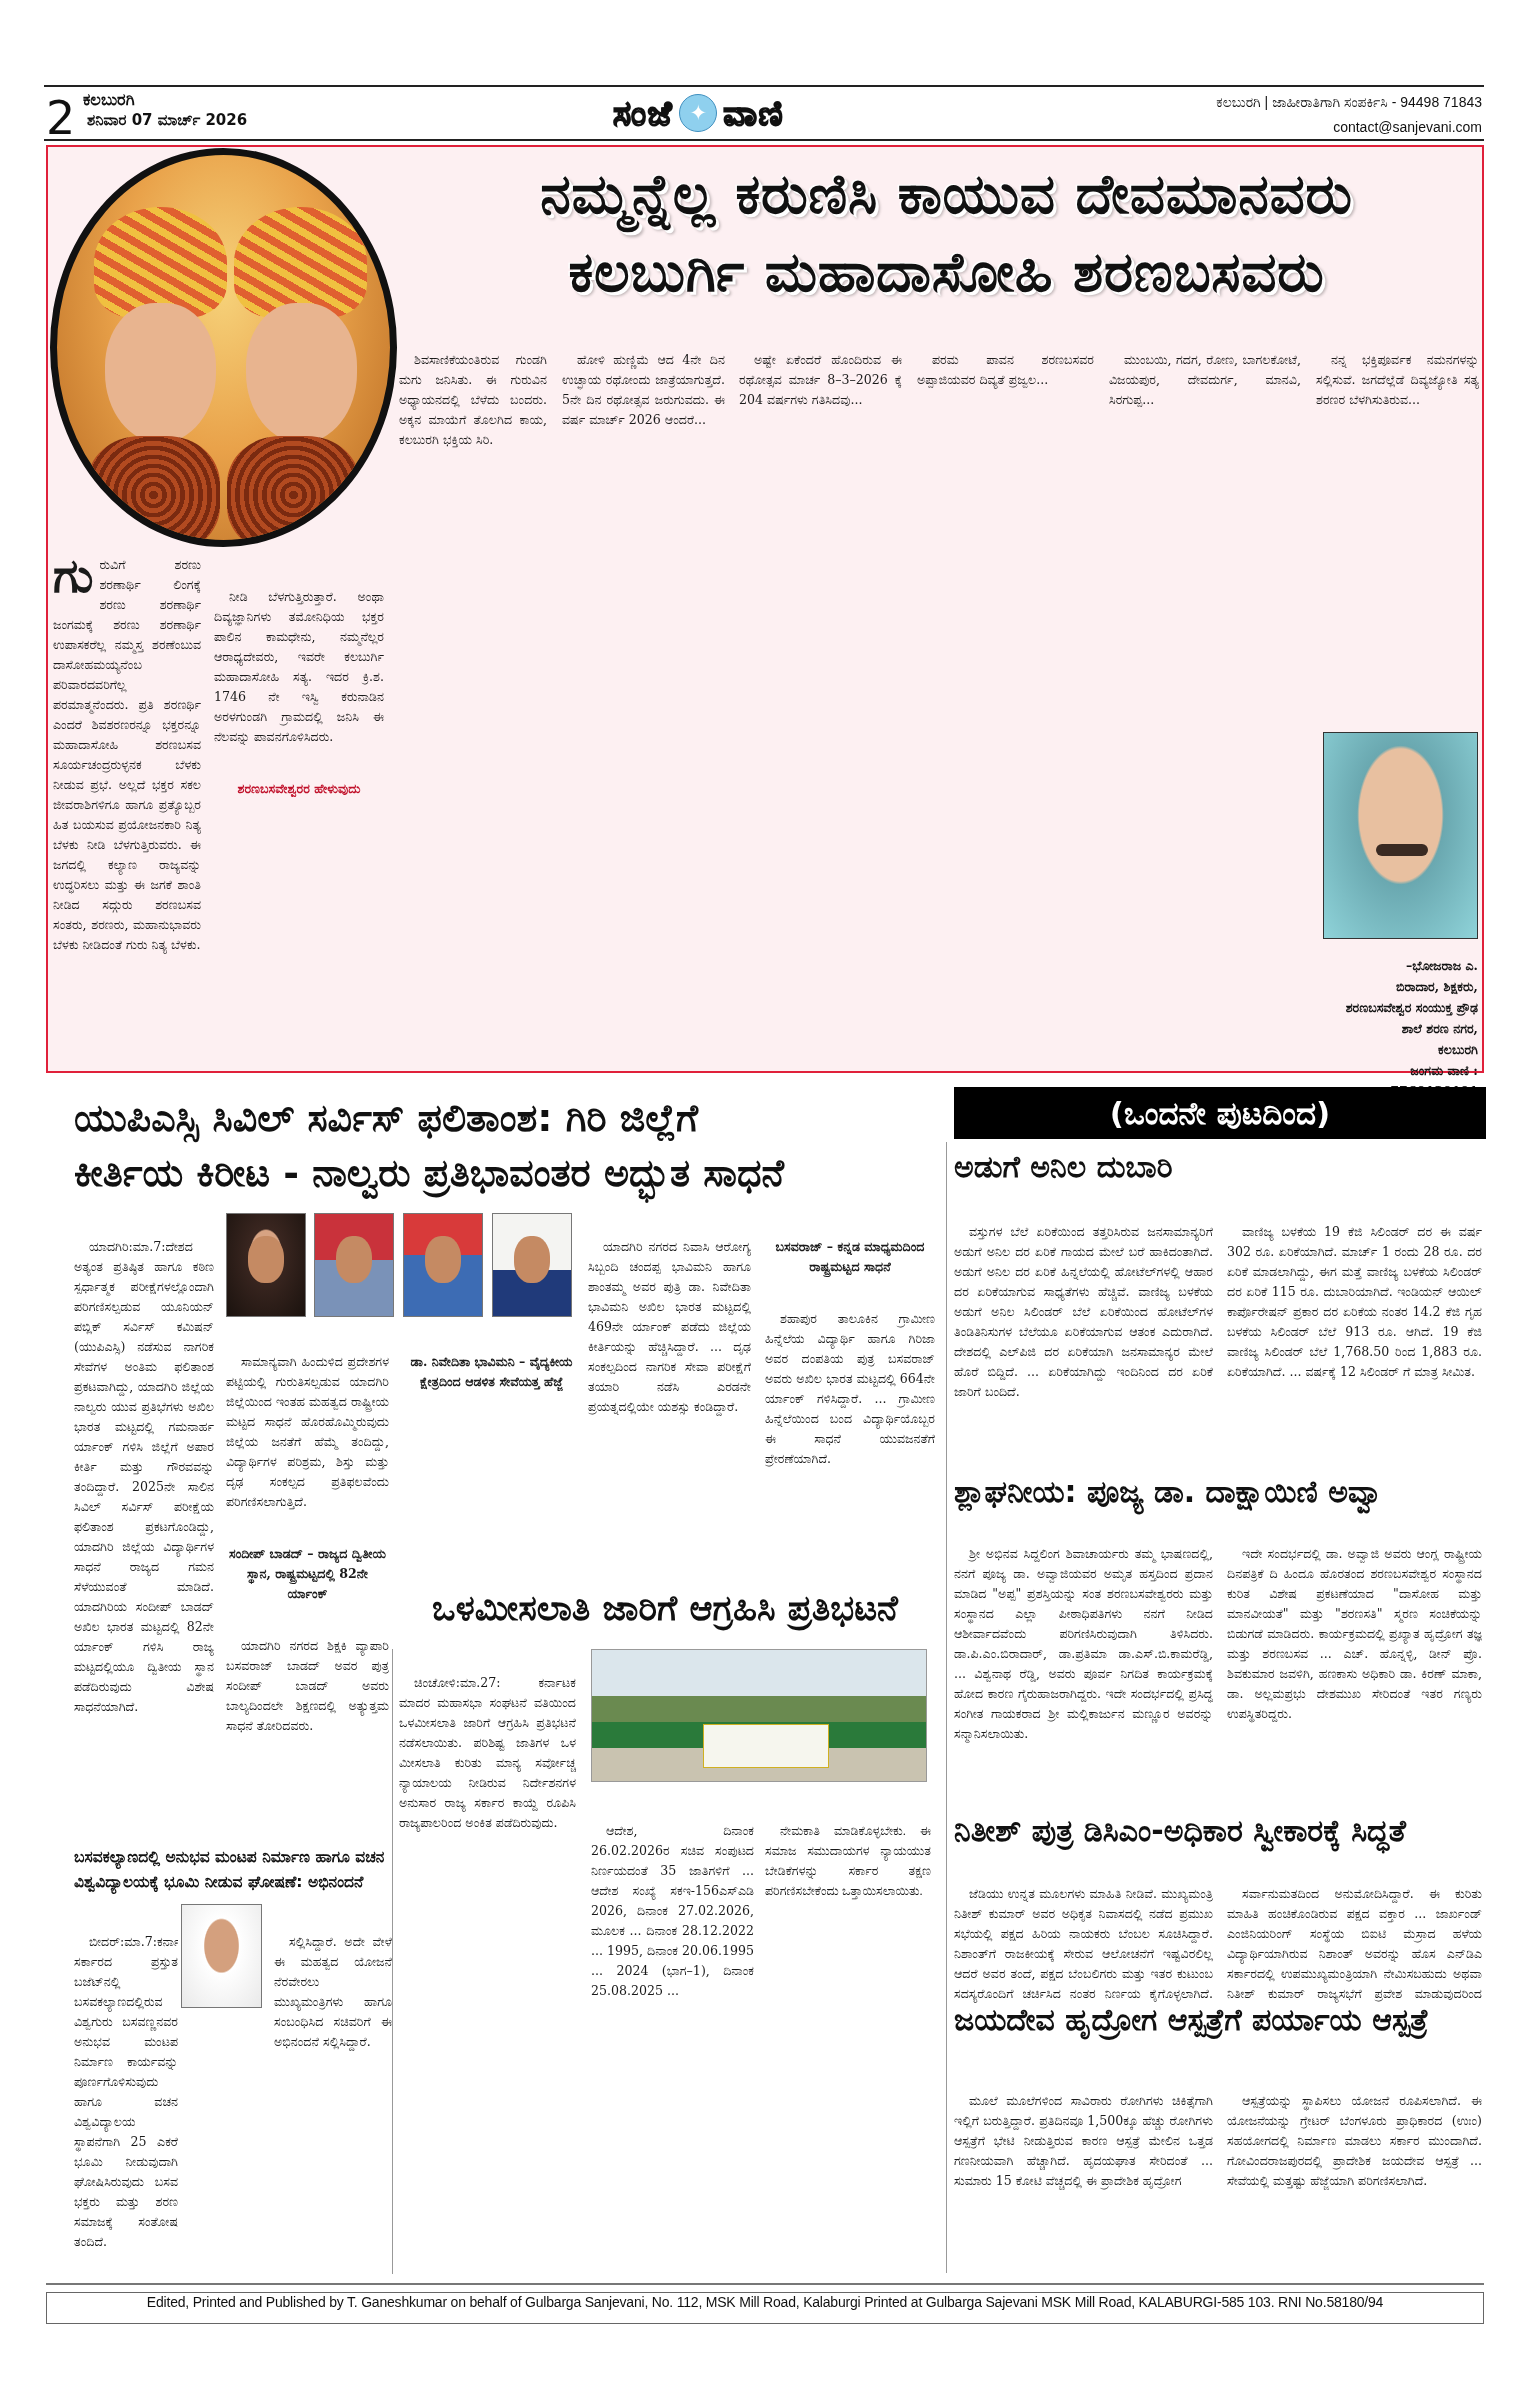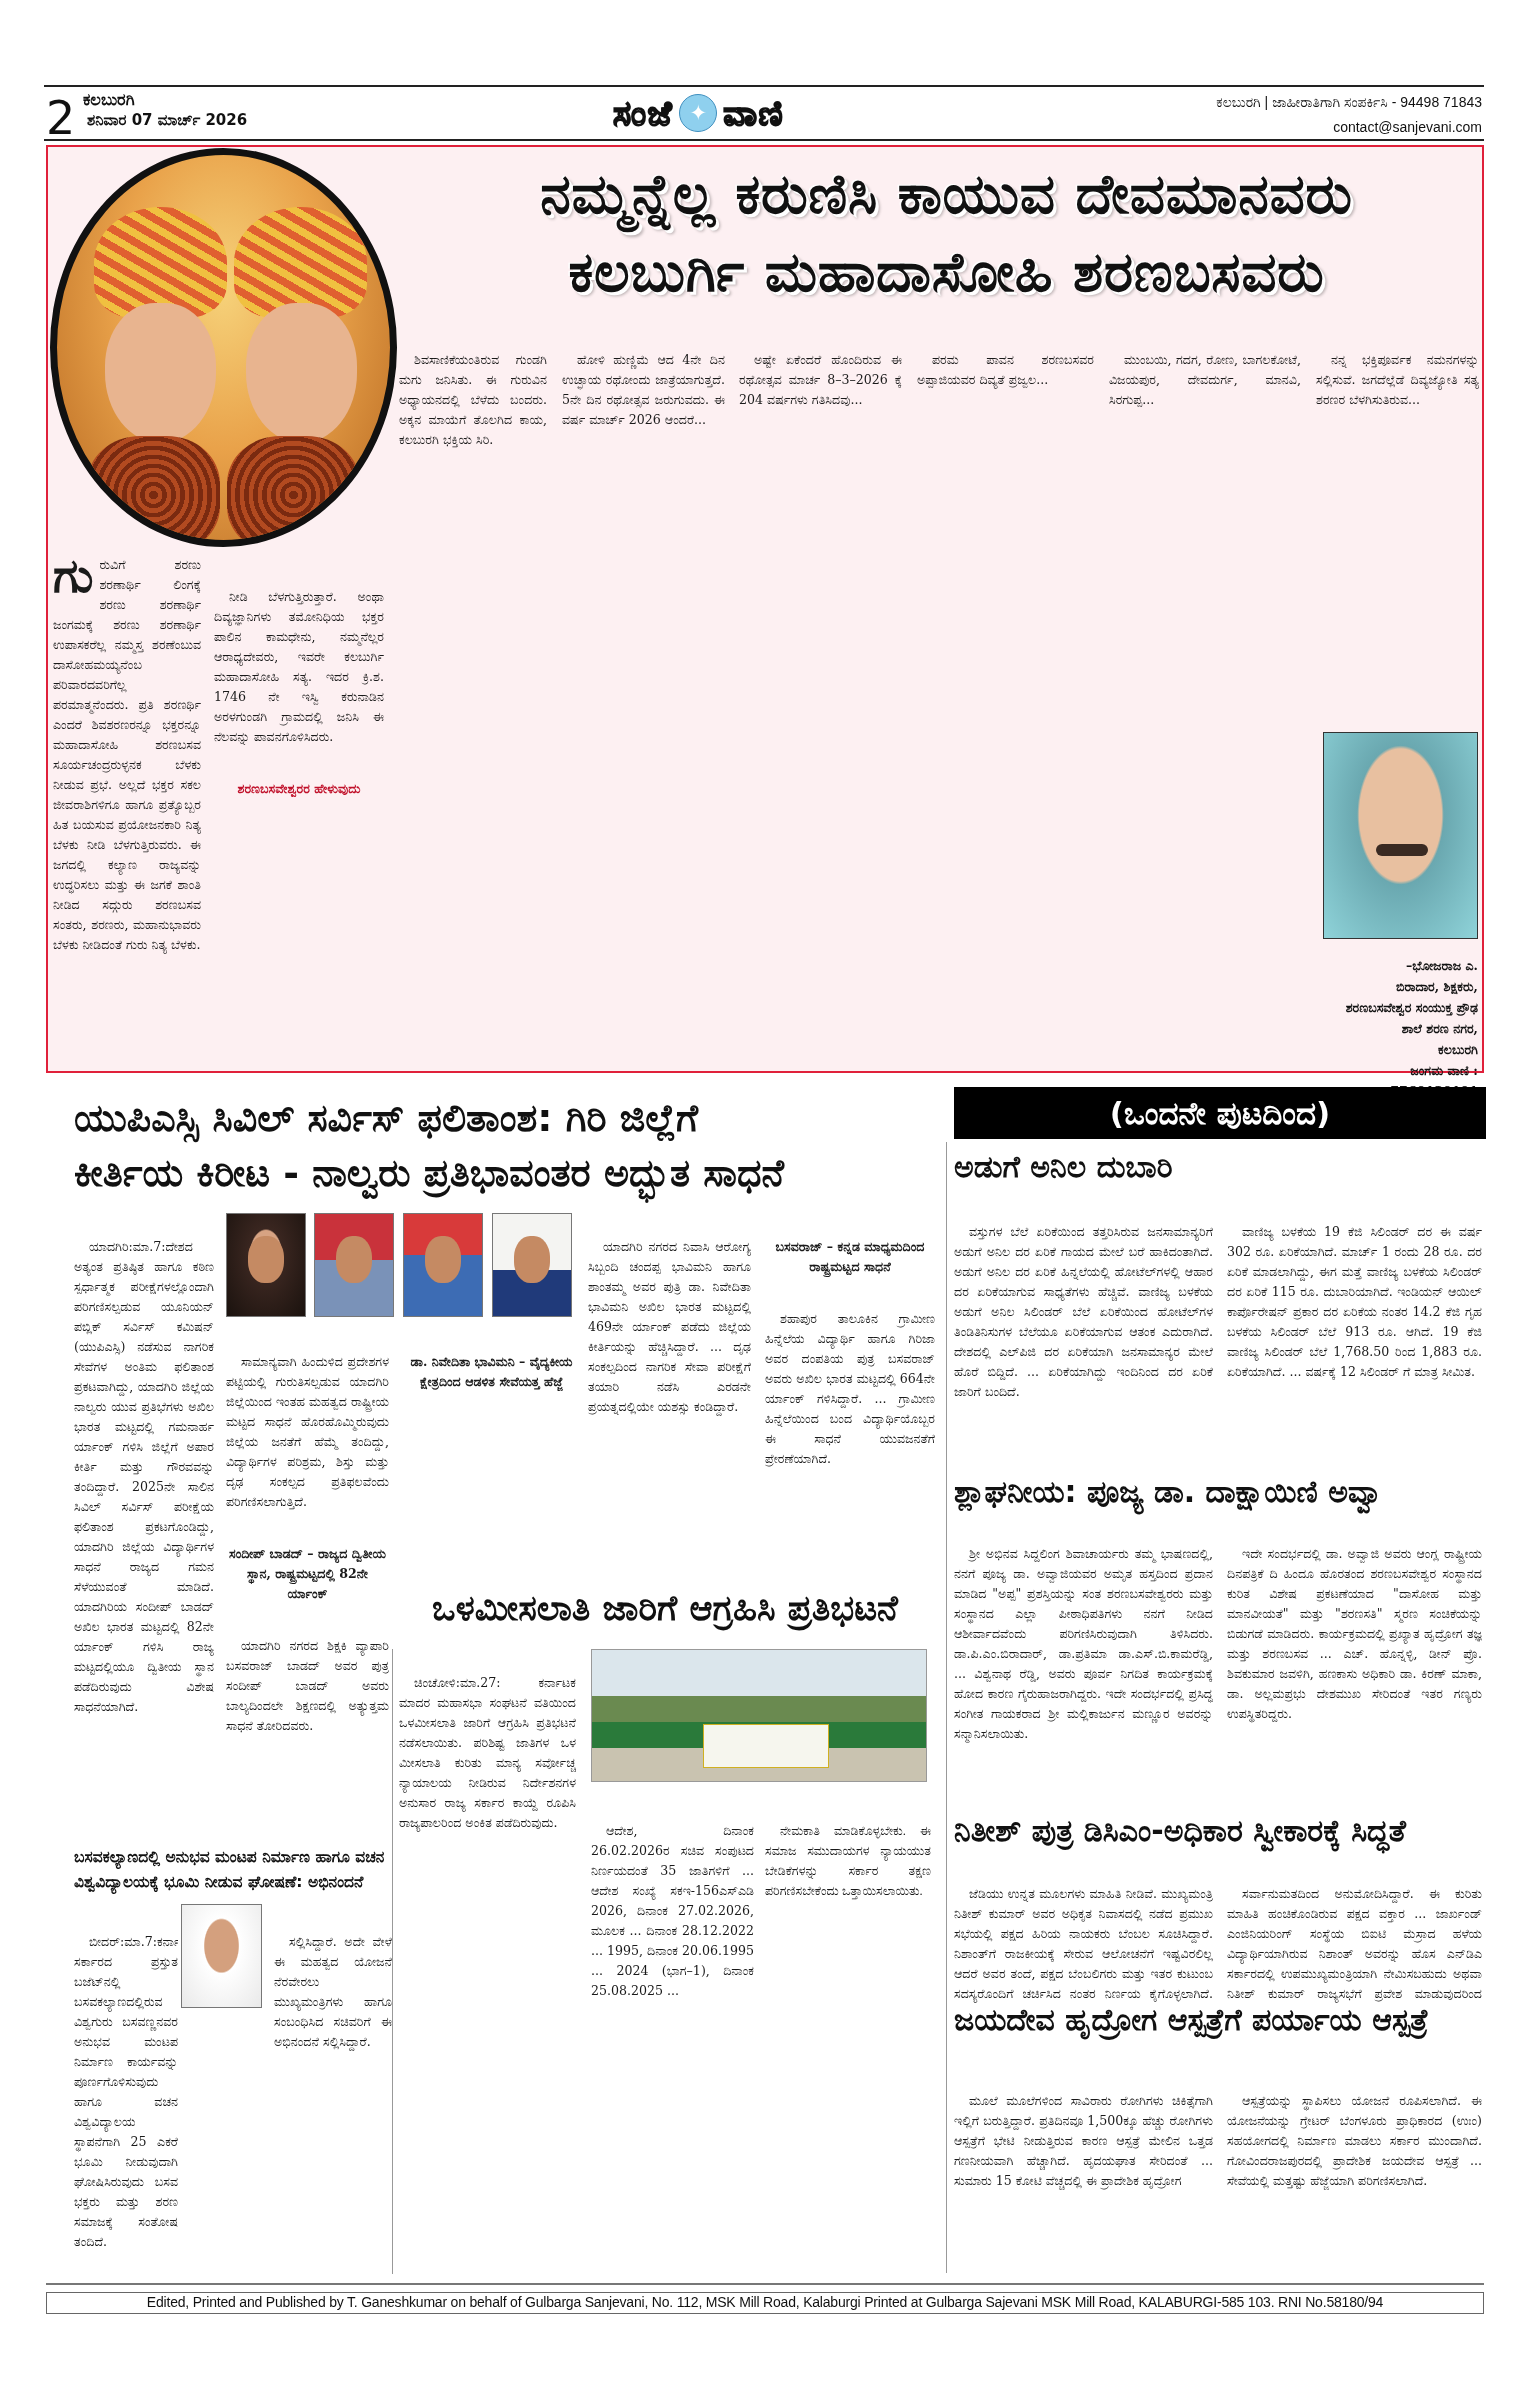--- a/index.html
+++ b/index.html
@@ -47,21 +47,21 @@
 
   
   .cont-banner { left: 954px; top: 1087px; width: 532px; height: 52px; background: #000; color: #fff; font-size: 31px; font-weight: 700; text-align: center; line-height: 52px; }
   .side-head { font-size: 30px; font-weight: 900; line-height: 41px; color: #111; }
   .protest-head-full { left: 384px; top: 1582px; width: 562px; font-size: 35px; line-height: 52px; text-align: center; }
   .protest-photo { left: 591px; top: 1649px; width: 336px; height: 133px; border: 1.5px solid #999;
     background: linear-gradient(#dbe6ec 0 35%, #6a8a50 35% 55%, #2a7a3a 55% 75%, #c9c3b0 75% 100%); }
   .banner-cloth { position: absolute; left: 111px; top: 74px; width: 126px; height: 44px; background: #f6f6ee; border: 1.5px solid #d0b020; }
 
   .vrule { position: absolute; width: 0.7px; background: #999; }
-  .footer-box { left: 46px; top: 2292px; width: 1438px; height: 22px; border: 1.5px solid #666; text-align: center; font-family: "Liberation Sans", sans-serif; font-size: 14px; line-height: 19px; letter-spacing: -0.2px; }
+  .footer-box { left: 46px; top: 2292px; width: 1438px; height: 32px; border: 1.5px solid #666; text-align: center; font-family: "Liberation Sans", sans-serif; font-size: 14px; line-height: 19px; letter-spacing: -0.2px; }
   .bottom-rule { left: 46px; top: 2283px; width: 1438px; height: 1.5px; background: #777; }
   .caption-bold { font-weight: 700; text-align: center; text-indent: 0 !important; }
 </style>
 </head>
 <body>
 
 <div class="rule" style="top:85px;"></div>
 <div class="abs page-num">2</div>
 <div class="abs city">ಕಲಬುರಗಿ</div>
 <div class="abs date">ಶನಿವಾರ 07 ಮಾರ್ಚ್ 2026</div>

